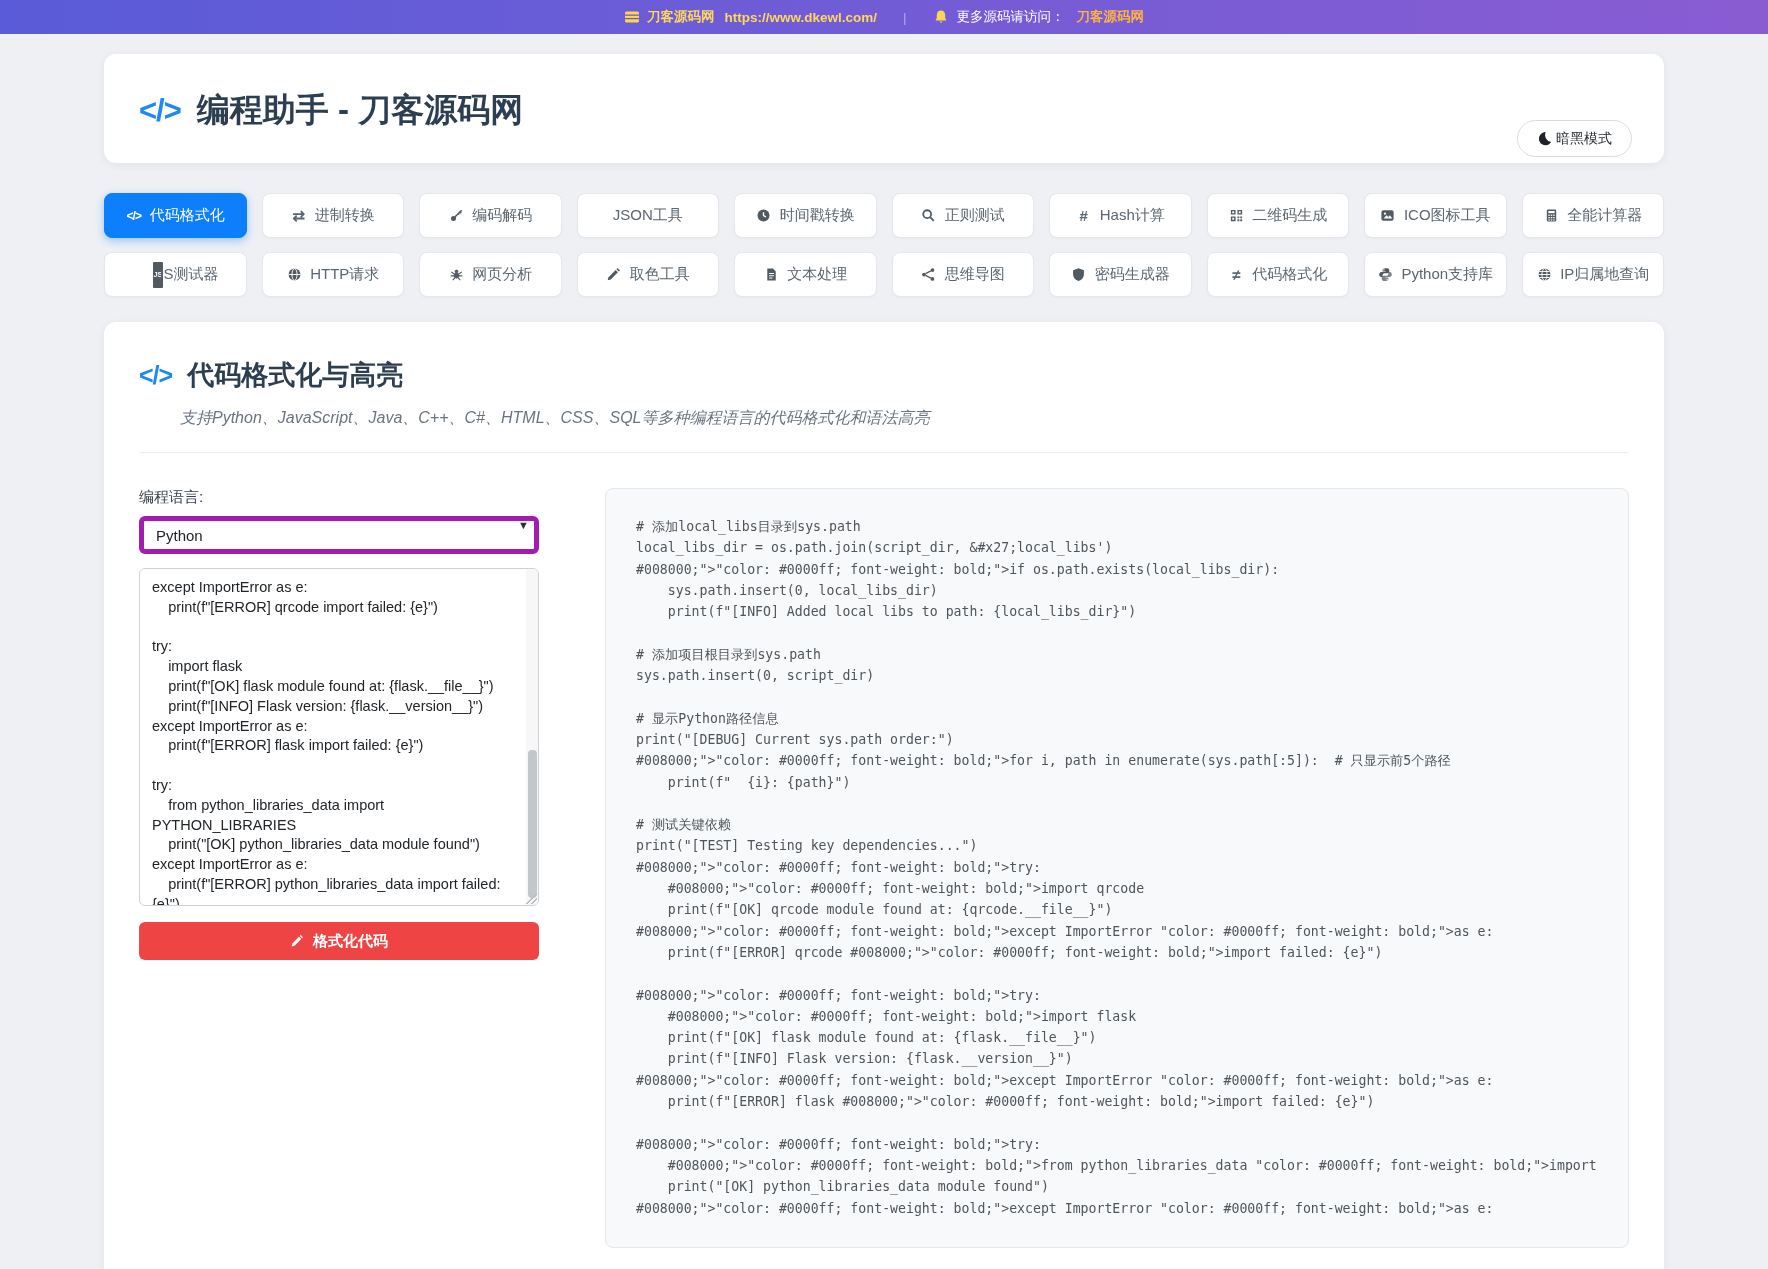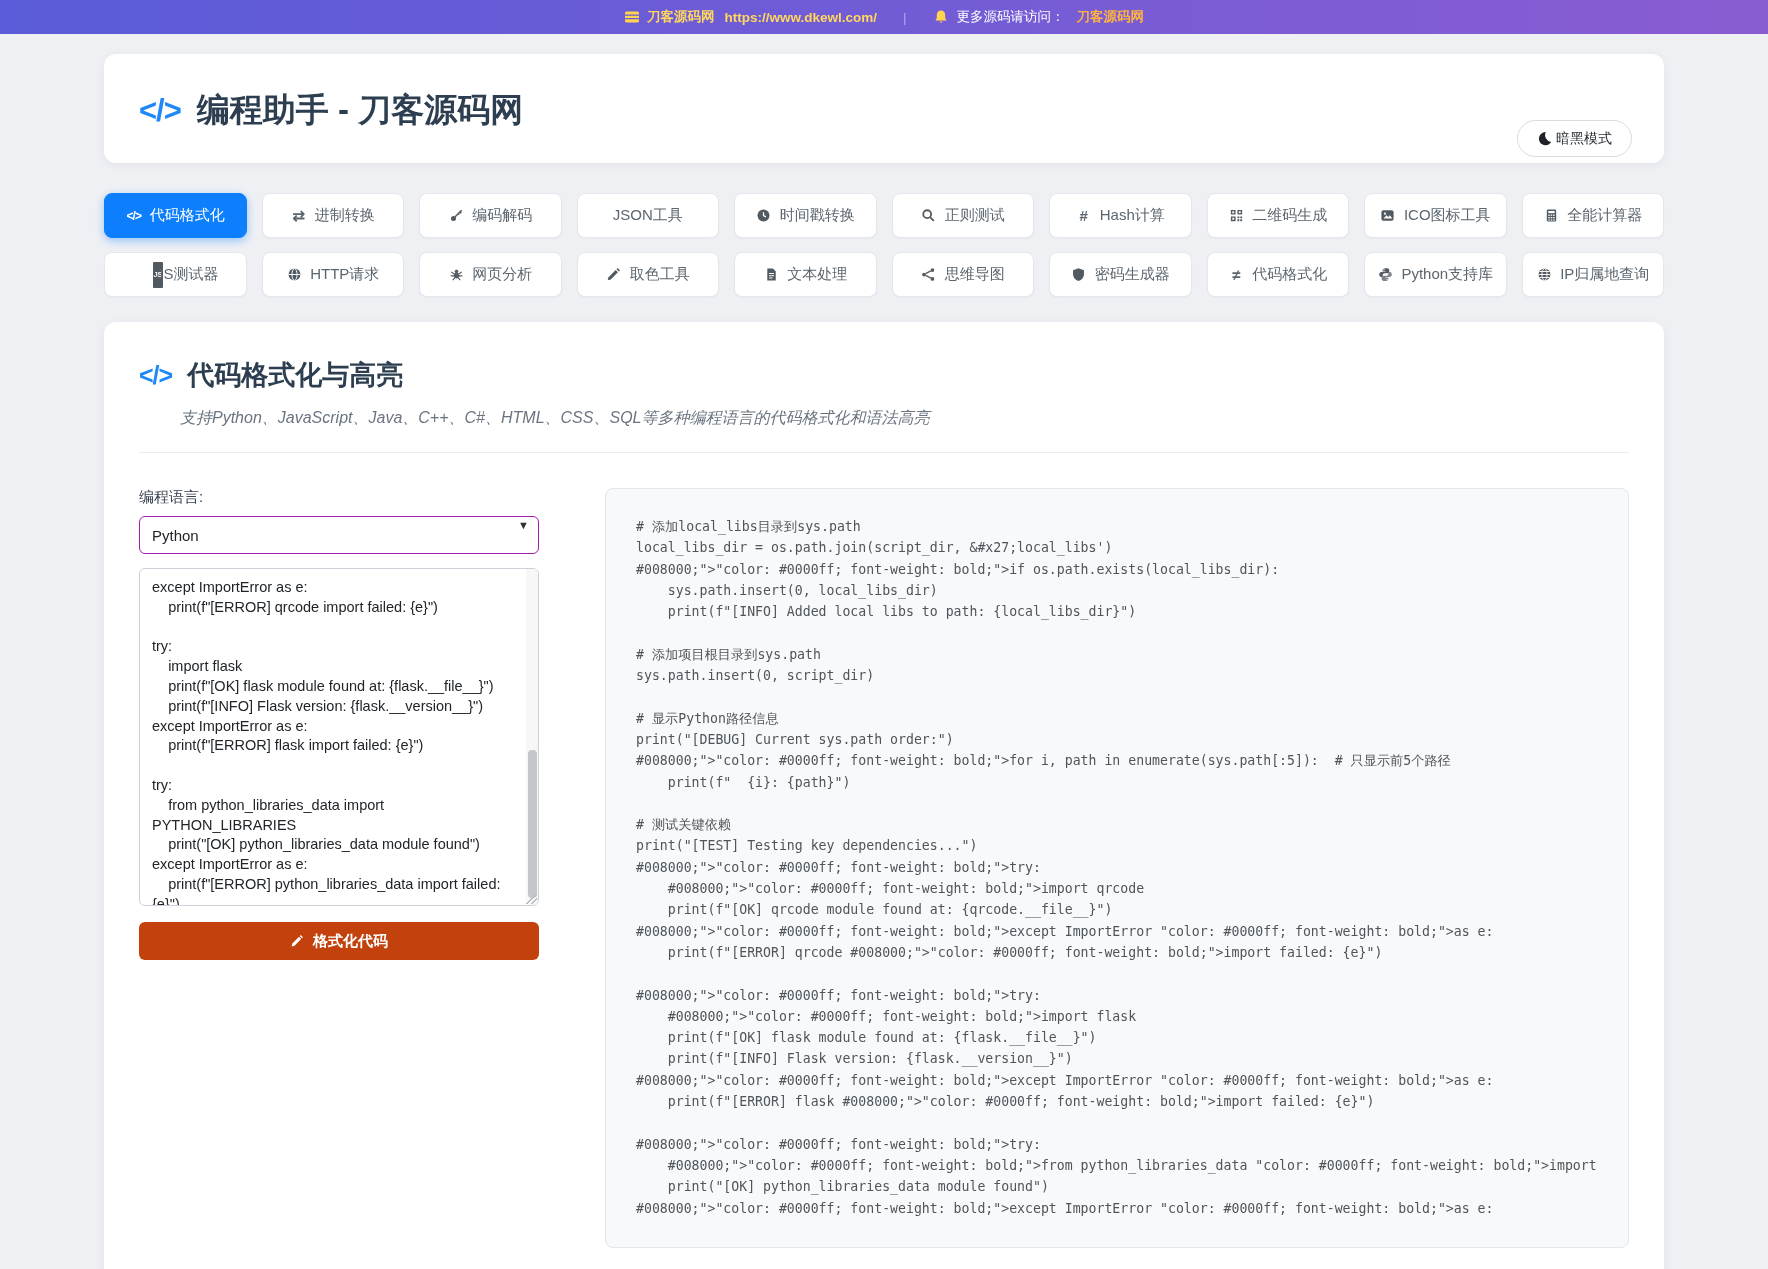--- a/index.html
+++ b/index.html
@@ -74,21 +74,21 @@
   .section-head { display:flex; align-items:center; gap:15px; }
   .section-icon { font-size: 25px; }
   .section-title { font-size: 27px; font-weight: 800; color:#2c3e50; margin:0; }
   .section-sub { font-size: 16px; color:#6a7480; margin: 15px 0 0 41px; font-style: italic; }
   .divider { border:none; border-top:1px solid #ebedf0; margin: 23px 0 0 0; }
   .tool-body { display:flex; gap: 66px; margin-top: 35px; }
   .left-col { width: 400px; flex:none; }
   .field-label { font-size: 15px; color:#374151; margin-bottom: 9px; }
   .select-wrap { position:relative; }
   .lang-select {
-    width:100%; height:38px; border:1px solid #a21caf; border-radius:6px;
+    width:100%; height:38px; border:5px solid #a21caf; border-radius:6px;
     padding: 0 30px 0 12px; font-size:15px; color:#212529; background:#fff;
     appearance:none; -webkit-appearance:none; font-family:"Liberation Sans",sans-serif;
     cursor:pointer;
   }
   .select-arrow {
     position:absolute; right:10px; top:3px; font-size:11px; color:#2b2f33; pointer-events:none;
   }
   .textarea-wrap { position:relative; margin-top: 14px; }
   .code-input {
     width:100%; height:338px; border:1px solid #cbd2d9; border-radius:6px;
@@ -104,21 +104,21 @@
     background:#c3c7cb; border-radius:4px;
   }
   .resize-handle {
     position:absolute; right:2px; bottom:2px; width:11px; height:11px;
     background:
       linear-gradient(135deg, transparent 0 50%, #b9bdc1 50% 57%, transparent 57% 71%, #b9bdc1 71% 78%, transparent 78%);
     cursor: ns-resize;
   }
   .format-btn {
     margin-top: 16px; width:100%; height:38px;
-    background:#c2410c; border:none; border-radius:6px;
+    background:#ef4444; border:none; border-radius:6px;
     color:#fff; font-size:15px; font-weight:700; font-family:"Liberation Sans",sans-serif;
     display:flex; align-items:center; justify-content:center; gap:9px; cursor:pointer;
   }
   .right-col { flex:1; min-width:0; }
   .output-box {
     background:#f8f9fa; border:1px solid #e3e6ea; border-radius:8px;
     padding: 27px 30px; min-height: 760px; overflow:hidden;
   }
   .output-box pre {
     margin:0; font: 13.2px/21.3px "DejaVu Sans Mono", monospace;

